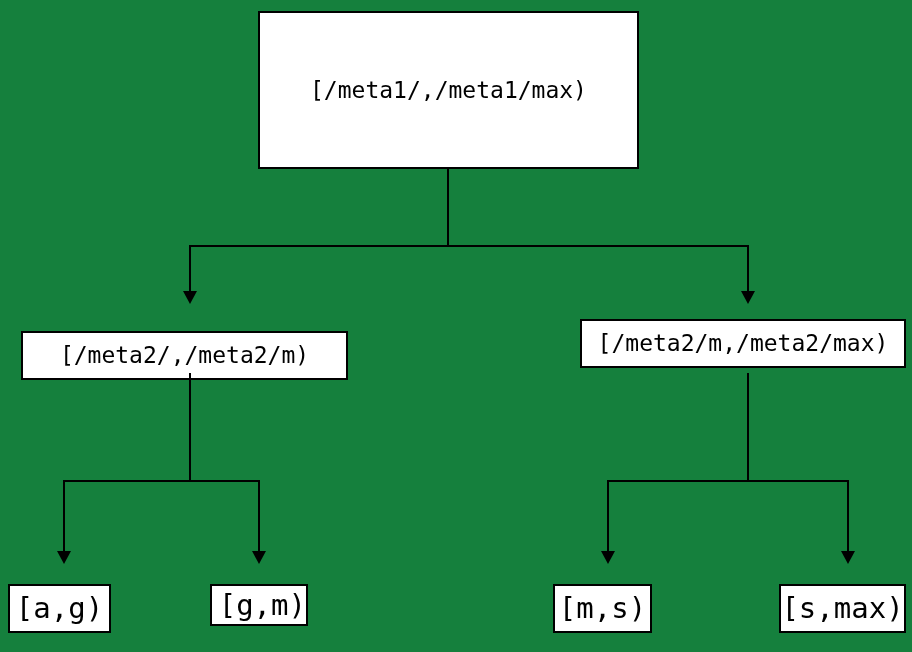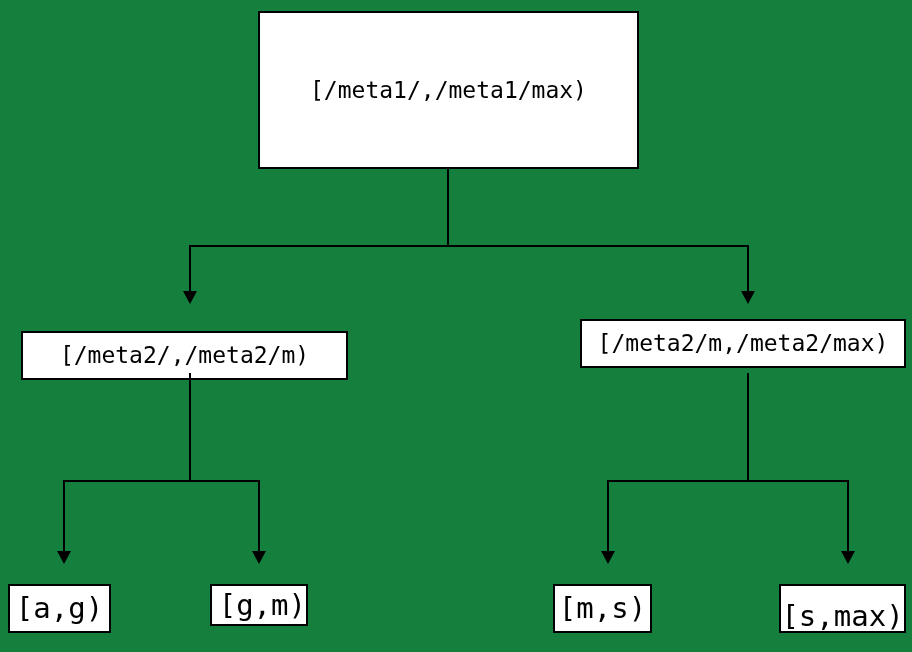--- a/index.html
+++ b/index.html
@@ -113,17 +113,17 @@
   </div>
 
   <div class="node leaf" style="left:210px; top:584px; width:98px; height:42px;justify-content:flex-end;">
     <span class="node-label">[g,m)</span>
   </div>
 
   <div class="node leaf" style="left:553px; top:584px; width:99px; height:49px;text-align:center;">
     <span class="node-label">[m,s)</span>
   </div>
 
-  <div class="node leaf" style="left:779px; top:584px; width:127px; height:49px;align-items:flex-end;">
+  <div class="node leaf" style="left:779px; top:584px; width:127px; height:49px;">
     <span class="node-label">[s,max)</span>
   </div>
 
 </div>
 
 </body></html>

